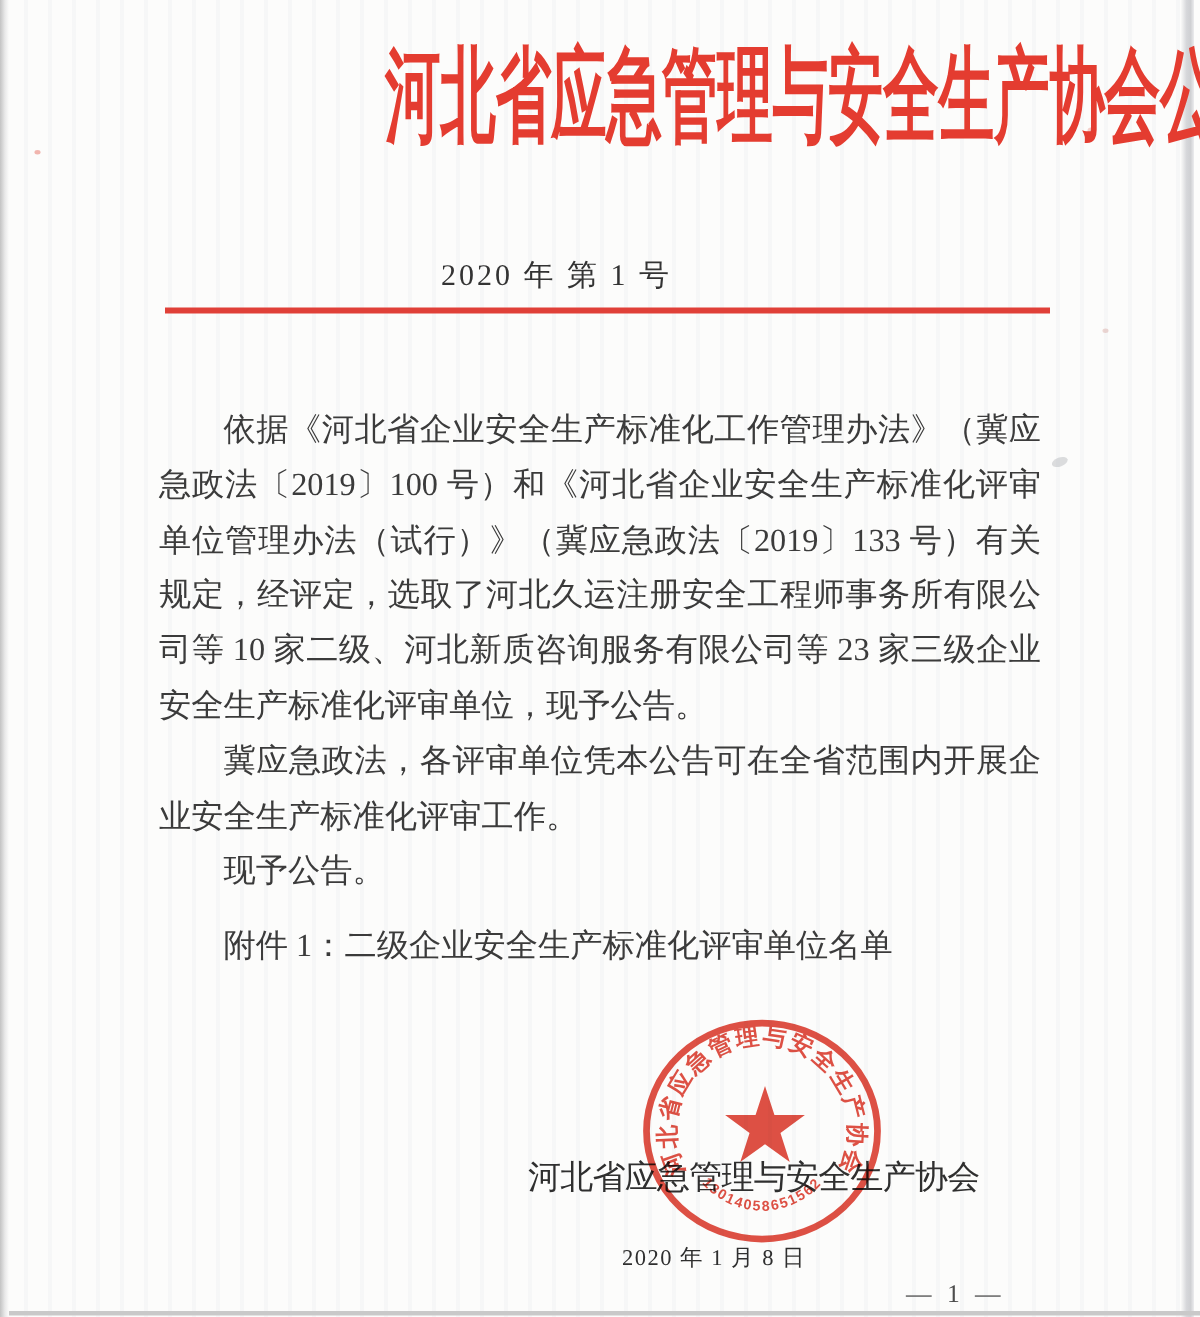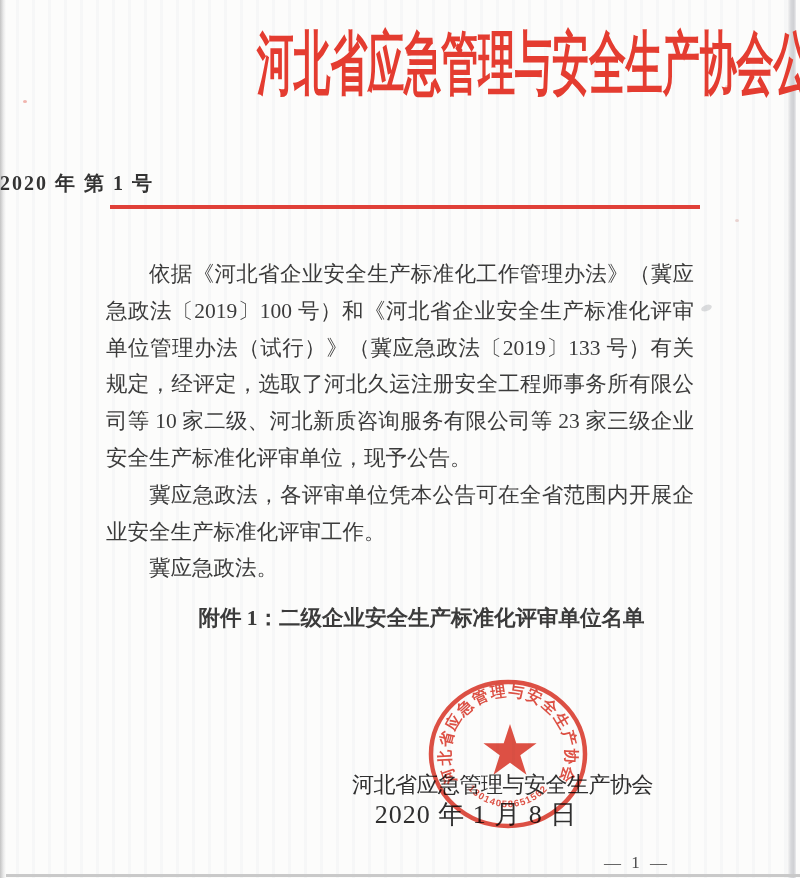--- a/index.html
+++ b/index.html
@@ -32,40 +32,40 @@
   .title-wrap { position:absolute; left:0; top:18px; width:800px; text-align:center; }
   .doc-title  {
     display:inline-block; margin:0; white-space:nowrap;
     font-size:69px; font-weight:bold; color:#e43c30;
     transform:scaleX(0.535); transform-origin:50% 50%;
     letter-spacing:0px;
   }
 
   
   .issue-line {
-    position:absolute; left:0; top:170px; width:742px; text-align:left;
-    font-size:20px; color:#333333; letter-spacing:2px;font-weight:bold;
+    position:absolute; left:0; top:170px; width:742px; text-align:center;
+    font-size:20px; color:#333333; letter-spacing:2px;
   }
 
   
   .red-rule { position:absolute; left:110px; top:205px; width:590px; height:4px; background:#e04038; }
 
   
   .doc-body {
-    position:absolute; left:106px; top:256px; width:588px;
+    position:absolute; left:106px; top:268px; width:588px;
     font-size:21.5px; line-height:36.8px; color:#3b3b3b;
     text-align:justify;
   }
   .doc-body p { margin:0; text-indent:2em; }
   .attachments { margin-top:13px; }
-  .attachments p { text-align:center;font-weight:bold; }
+  .attachments p { text-align:left; }
 
   
   .signature-org  { position:absolute; left:352px; top:770px; font-size:22px; color:#2f2f2f; letter-spacing:-0.5px; white-space:nowrap; }
-  .signature-date { position:absolute; left:366px; top:797px; width:220px; text-align:center; font-size:26px; color:#2f2f2f; letter-spacing:1px; white-space:nowrap; }
+  .signature-date { position:absolute; left:366px; top:829px; width:220px; text-align:center; font-size:15px; color:#2f2f2f; letter-spacing:1px; white-space:nowrap; }
 
   
   .page-number { position:absolute; left:604px; top:853px; font-size:17px; color:#4d4d4d; letter-spacing:3px; }
 
   
   .seal { position:absolute; left:426px; top:678px; width:164px; height:154px;
           opacity:0.88; mix-blend-mode:multiply; }
   .seal-ring-text { font-size:15.5px; font-weight:bold; fill:#dc392b; letter-spacing:1.5px;
                     font-family:"Liberation Serif","DejaVu Serif",serif; }
   .seal-code-text { font-size:9.5px; font-weight:bold; fill:#dc392b; letter-spacing:1.2px;
@@ -88,21 +88,21 @@
     <h1 class="doc-title">河北省应急管理与安全生产协会公告</h1>
   </div>
 
   <div class="issue-line">2020 年  第 1 号</div>
 
   <div class="red-rule"></div>
 
   <div class="doc-body">
     <p>依据《河北省企业安全生产标准化工作管理办法》（冀应急政法〔2019〕100 号）和《河北省企业安全生产标准化评审单位管理办法（试行）》（冀应急政法〔2019〕133 号）有关规定，经评定，选取了河北久运注册安全工程师事务所有限公司等 10 家二级、河北新质咨询服务有限公司等 23 家三级企业安全生产标准化评审单位，现予公告。</p>
     <p>冀应急政法，各评审单位凭本公告可在全省范围内开展企业安全生产标准化评审工作。</p>
-    <p>冀应急政法。</p>
+    <p>现予公告。</p>
     <div class="attachments">
       <p>附件 1：二级企业安全生产标准化评审单位名单</p>
     </div>
   </div>
 
   <div class="signature-org">河北省应急管理与安全生产协会</div>
   <div class="signature-date">2020 年 1 月 8 日</div>
 
   <svg class="seal" viewBox="0 0 164 154" aria-hidden="true">
     <defs>

